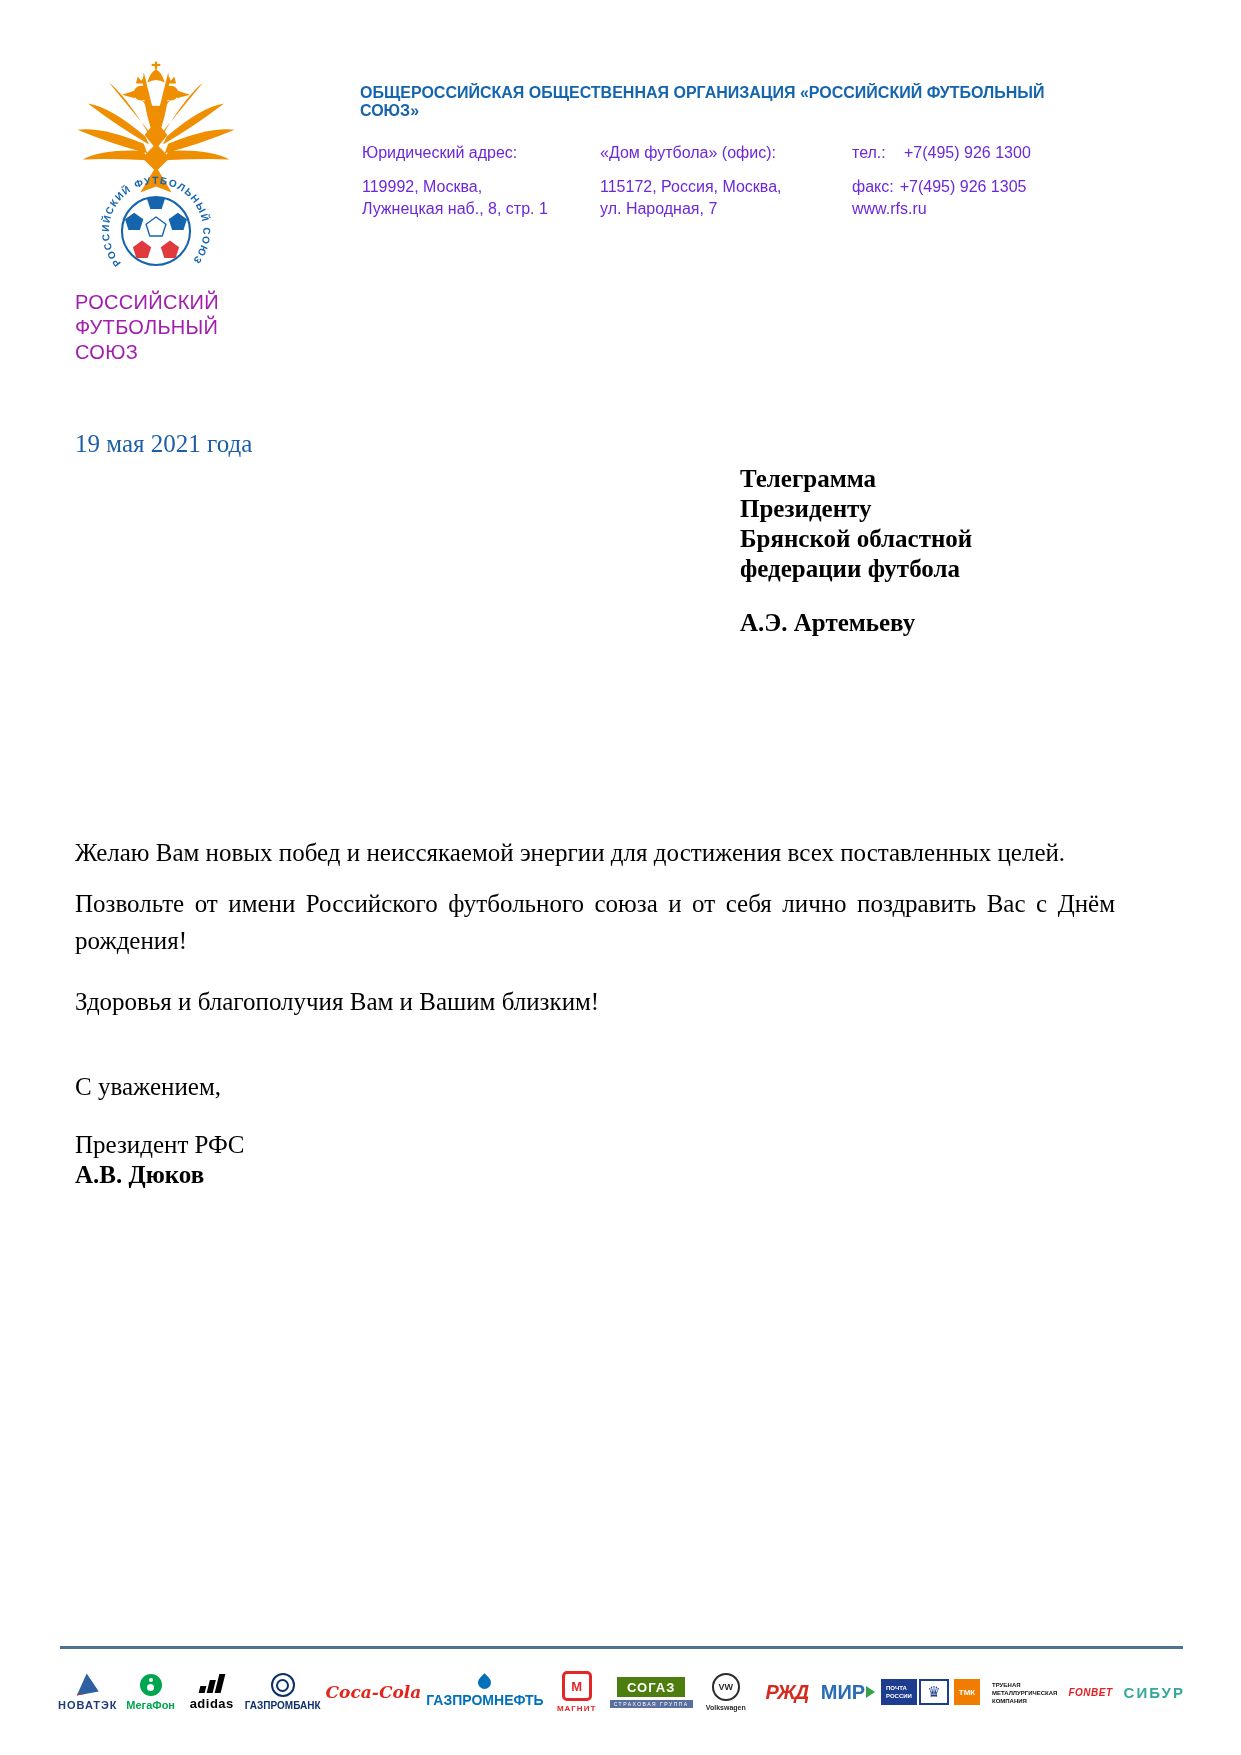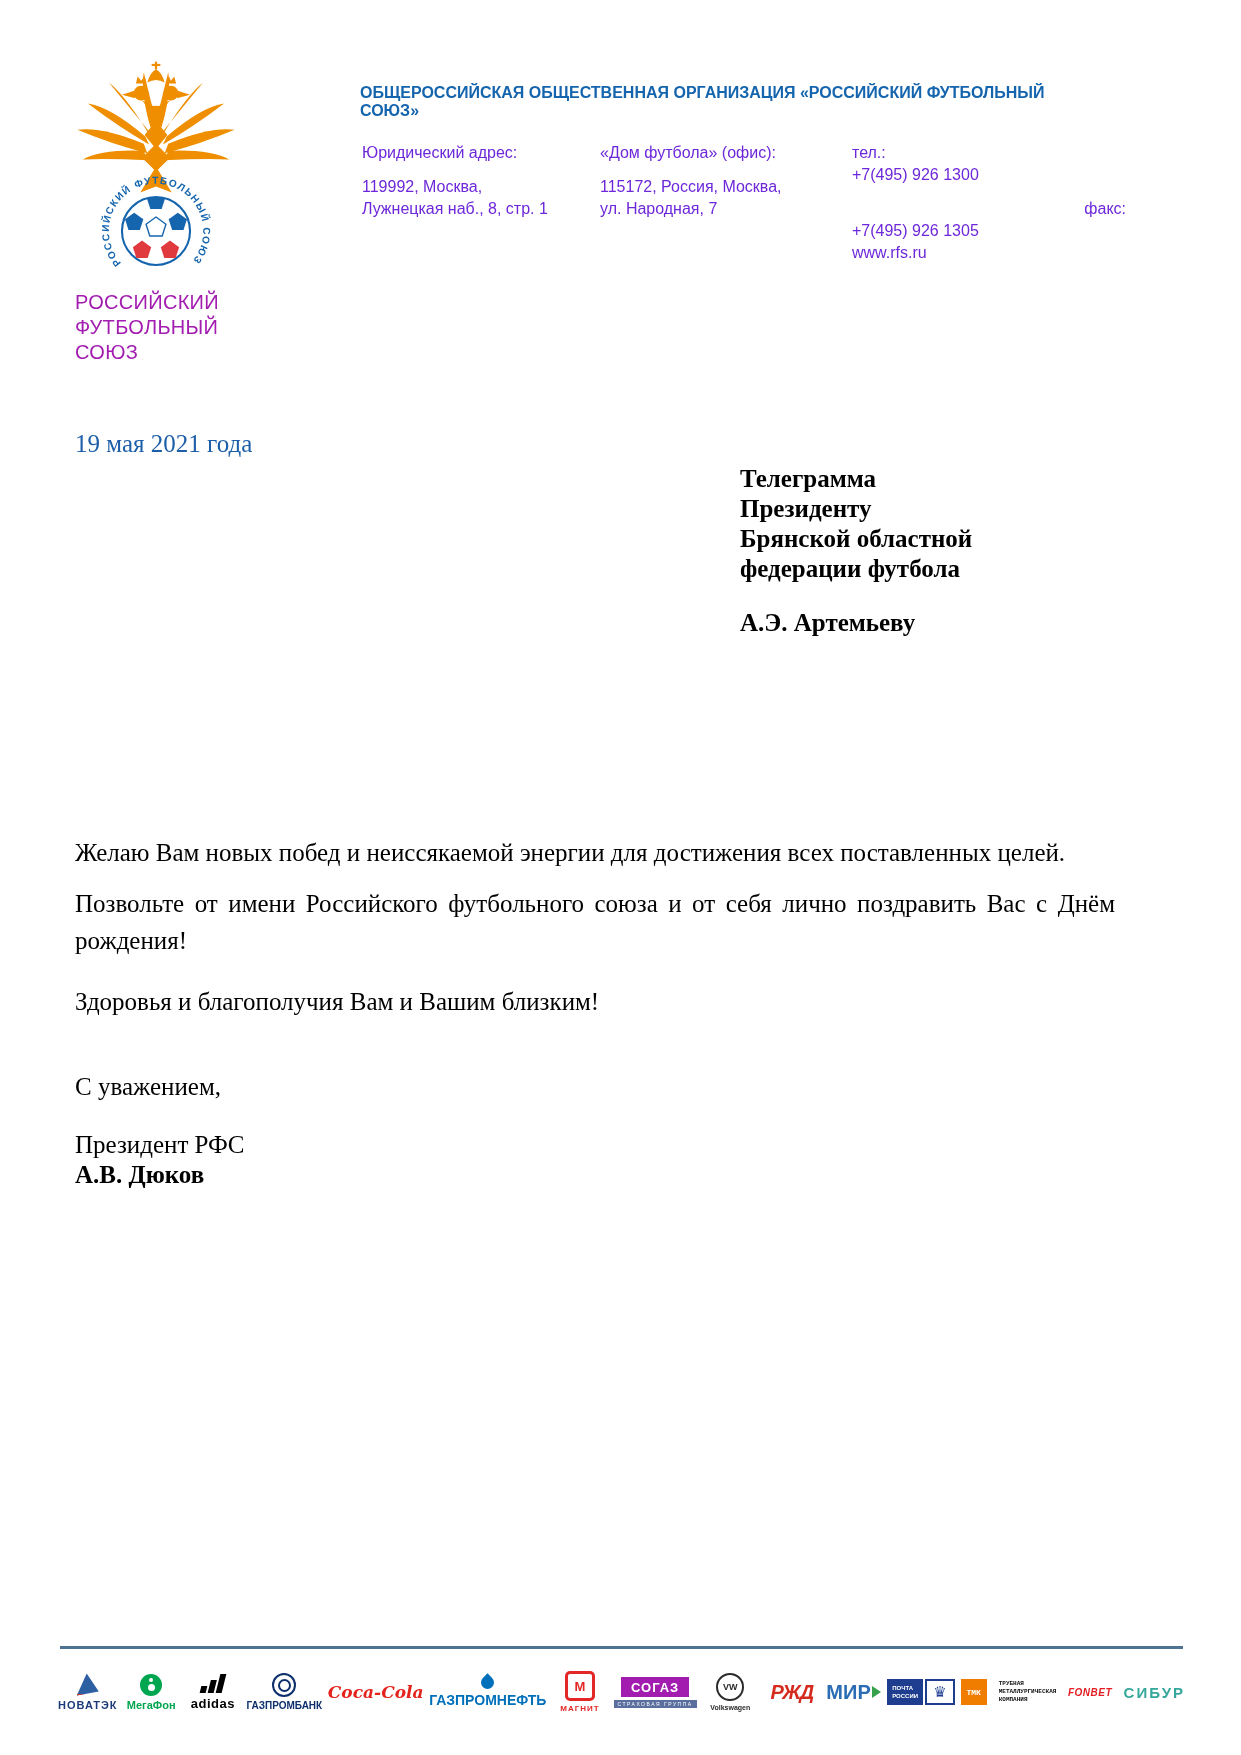--- a/index.html
+++ b/index.html
@@ -10,21 +10,21 @@
   .crest{position:absolute;left:60px;top:58px;width:192px;height:222px;}
   .logo-caption{position:absolute;left:75px;top:290px;font-size:20px;line-height:25px;
      color:#a21caf;white-space:pre-line;letter-spacing:.3px;}
   .org-line{position:absolute;left:360px;top:84px;width:720px;font-size:16px;font-weight:bold;
      color:#1565ae;}
   .lh-col{position:absolute;top:142px;font-size:16px;color:#6d28d9;line-height:22px;}
   .lh-col .lbl{margin-bottom:12px;}
   .col1{left:362px;width:230px;}
   .col2{left:600px;width:245px;}
   .col3{left:852px;width:280px;}
-  .c-row{display:flex;flex-direction:column;}
+  .c-row{display:flex;}
   .c-row.phone{margin-bottom:12px;}
   .c-row.phone .k{width:52px;}
   .c-row.fax .k{margin-right:6px;text-align:right;}
 
   
   .serif{font-family:"Liberation Serif",serif;}
   .date{position:absolute;left:75px;top:430px;font-size:25px;color:#1c5fa8;}
   .addr-block{position:absolute;left:740px;top:464px;font-size:25px;font-weight:bold;color:#000;
      line-height:30px;}
   .addr-block .doc-type{}
@@ -71,21 +71,21 @@
   .coke-lbl{font-family:"DejaVu Serif",serif;font-style:italic;font-weight:bold;font-size:17px;
      color:#e4231c;}
 
   .gpn-ic{width:13px;height:13px;background:#0070ba;border-radius:0 50% 50% 50%;transform:rotate(45deg);}
   .gpn-lbl{font-size:14px;color:#0070ba;}
 
   .magnit-ic{width:24px;height:24px;border:3px solid #e22726;border-radius:5px;display:flex;
      align-items:center;justify-content:center;font-size:13px;font-weight:bold;color:#e22726;}
   .magnit-lbl{font-size:8px;color:#e22726;letter-spacing:1px;}
 
-  .sogaz-box{background:#a21caf;color:#fff;font-weight:bold;font-size:13px;padding:3px 10px 2px;
+  .sogaz-box{background:#4d7c0f;color:#fff;font-weight:bold;font-size:13px;padding:3px 10px 2px;
      letter-spacing:1px;text-align:center;}
   .sogaz-sub{background:#5a6f9e;color:#fff;font-size:5px;letter-spacing:1.5px;padding:1px 4px;
      align-self:stretch;text-align:center;}
 
   .vw-ic{width:24px;height:24px;border-radius:50%;border:2px solid #2b2b2b;display:flex;
      align-items:center;justify-content:center;font-size:9px;font-weight:bold;color:#2b2b2b;}
   .vw-lbl{font-size:7px;color:#2b2b2b;font-weight:normal;}
 
   .rzd-lbl{font-size:20px;font-style:italic;font-weight:bold;color:#d52b1e;letter-spacing:-1px;}
 
@@ -95,21 +95,21 @@
   .mir-p2{color:#2a6db5;}
   .mir-arrow{width:0;height:0;border-left:9px solid #37a04b;border-top:6px solid transparent;
      border-bottom:6px solid transparent;margin-left:1px;}
 
   .post{display:flex;gap:2px;align-items:stretch;}
   .post-box{background:#1e3d8f;color:#fff;font-size:6px;font-weight:bold;line-height:8px;
      padding:5px 5px;white-space:pre-line;display:flex;align-items:center;}
   .post-emblem{border:2px solid #1e3d8f;background:#fff;color:#1e3d8f;display:flex;
      align-items:center;justify-content:center;font-size:15px;width:26px;}
 
-  .tmk{display:flex;gap:12px;align-items:center;font-family:Liberation Mono, monospace;}
+  .tmk{display:flex;gap:12px;align-items:flex-end;}
   .tmk-ic{width:26px;height:26px;background:#f07d00;color:#fff;display:flex;align-items:center;
      justify-content:center;font-size:8px;font-weight:bold;}
   .tmk-lines{font-size:6px;font-weight:bold;color:#111;line-height:8px;white-space:pre-line;text-align:left;}
 
   .fonbet-lbl{font-size:10px;font-style:italic;font-weight:bold;color:#e31e24;letter-spacing:.5px;}
   .sibur-lbl{font-size:15px;font-weight:bold;color:#35a79b;letter-spacing:2px;}
 </style>
 </head>
 <body>
 

